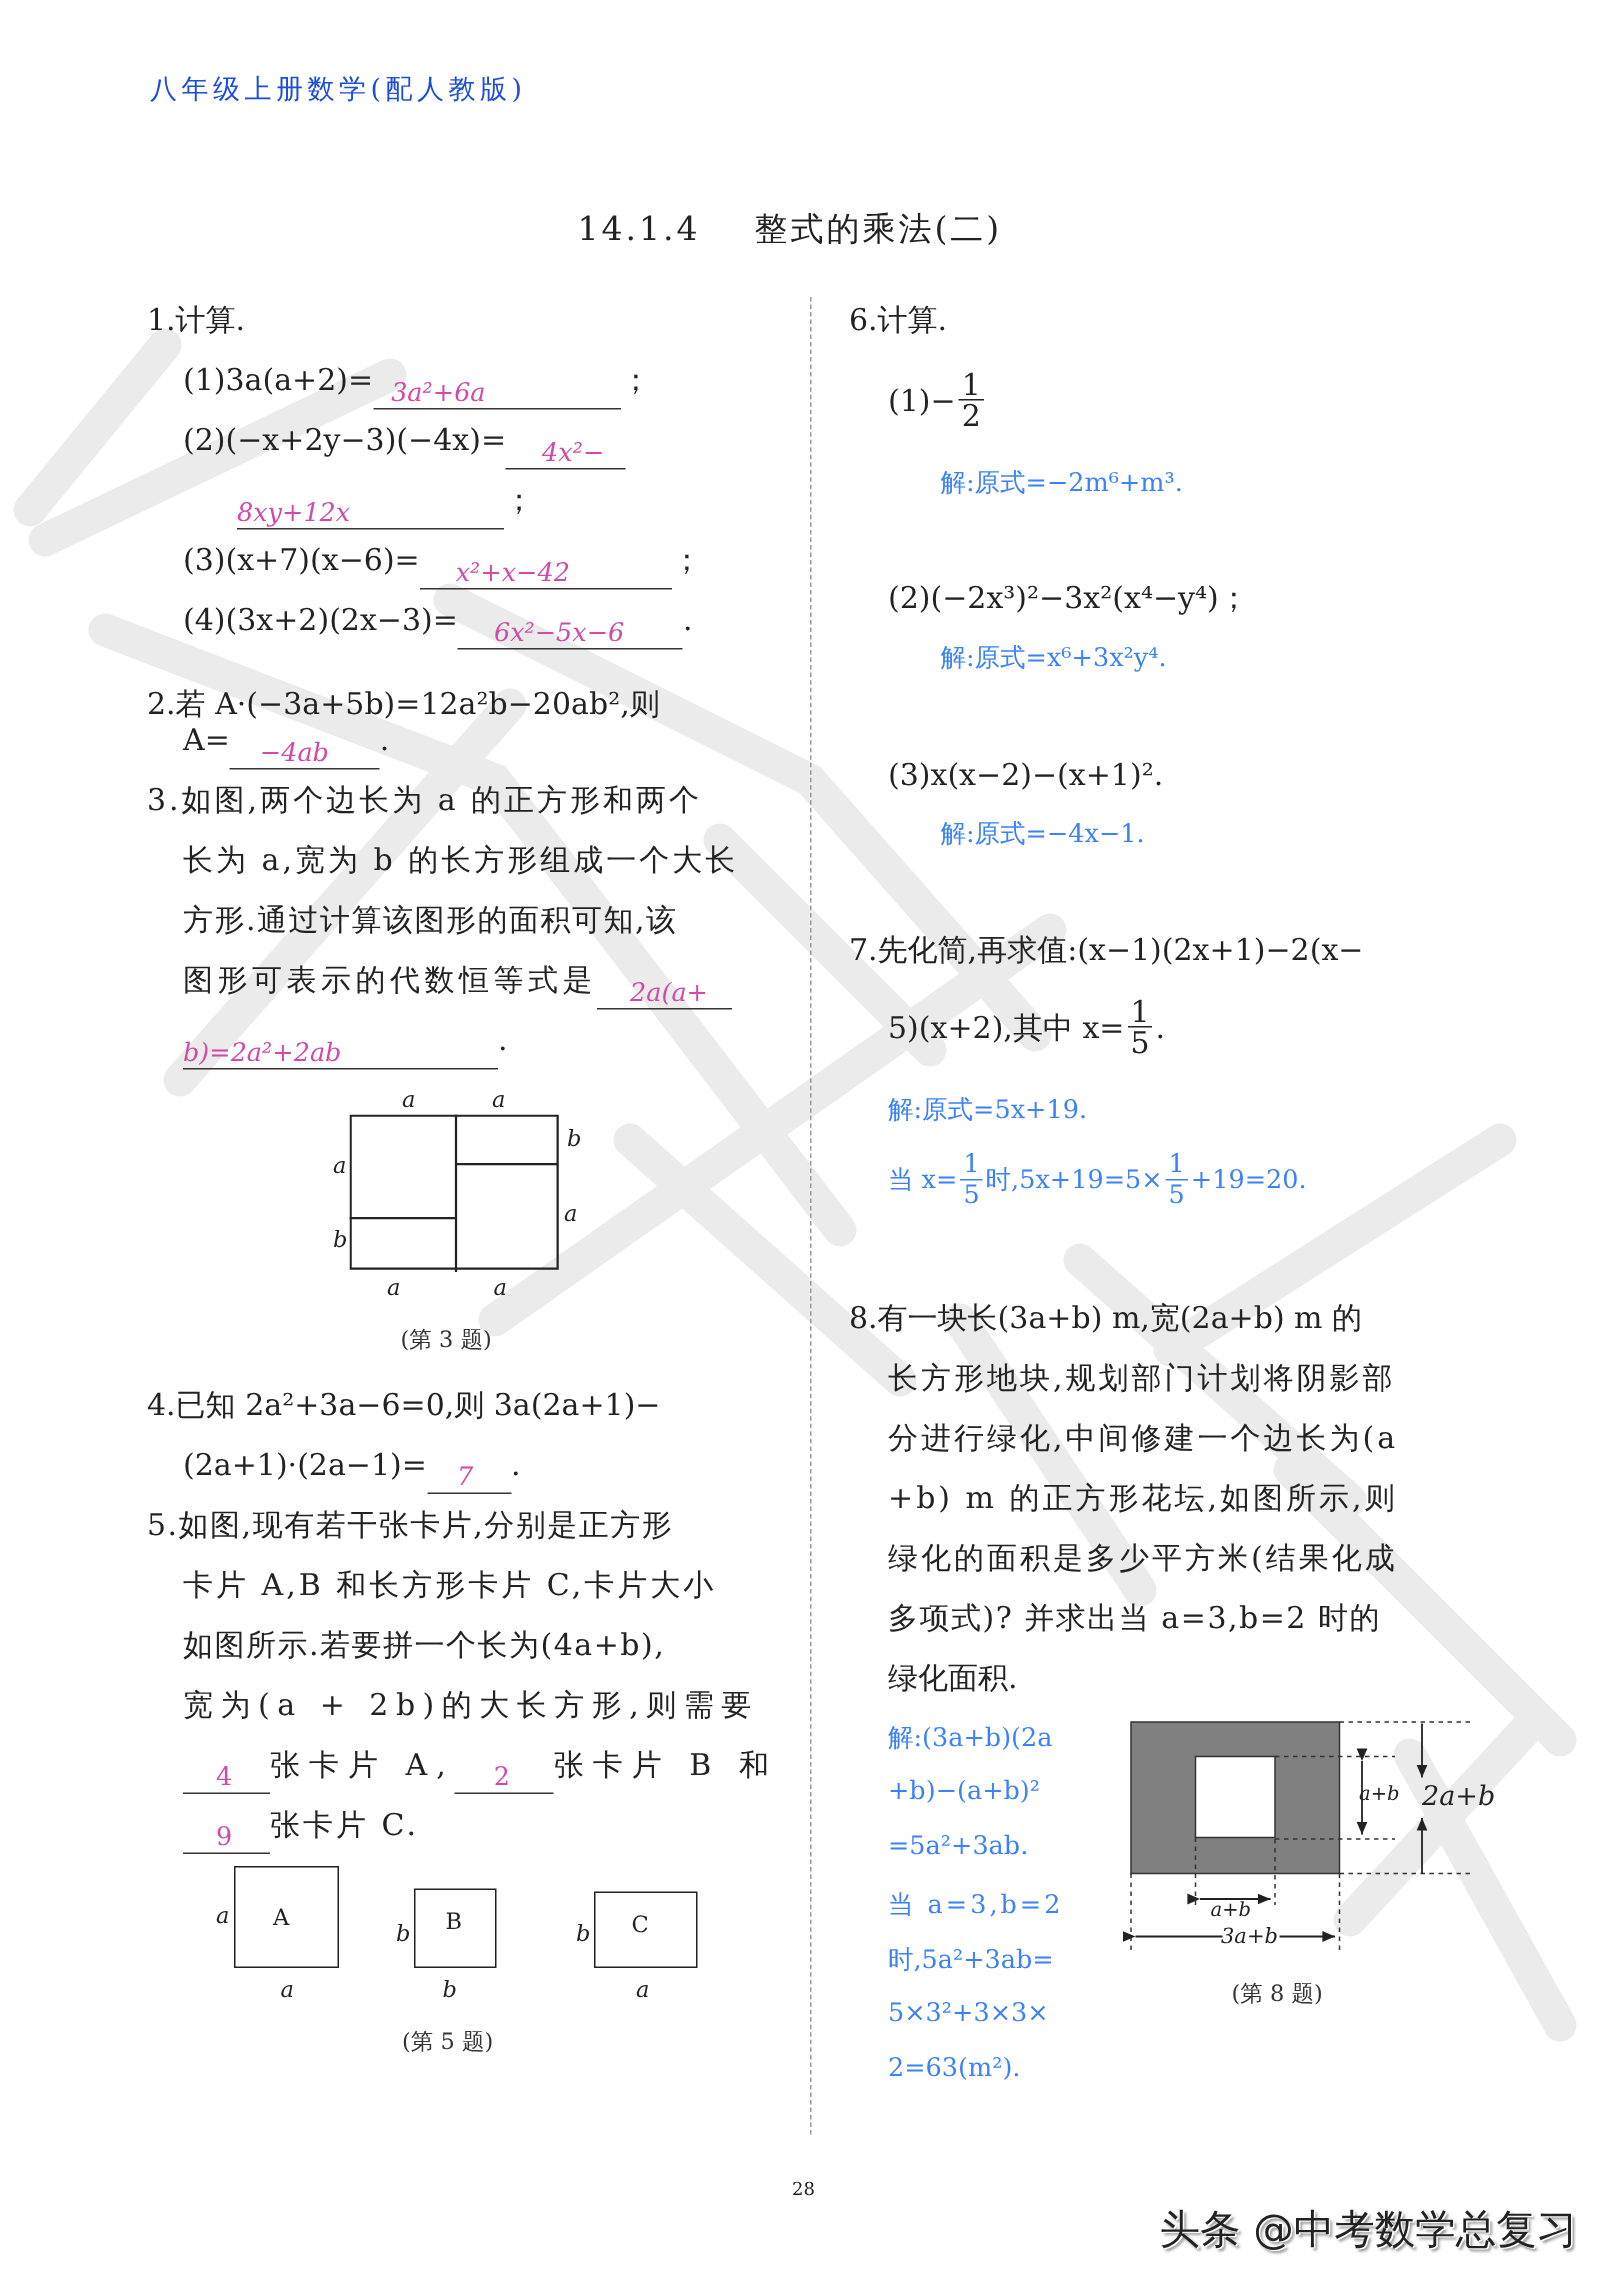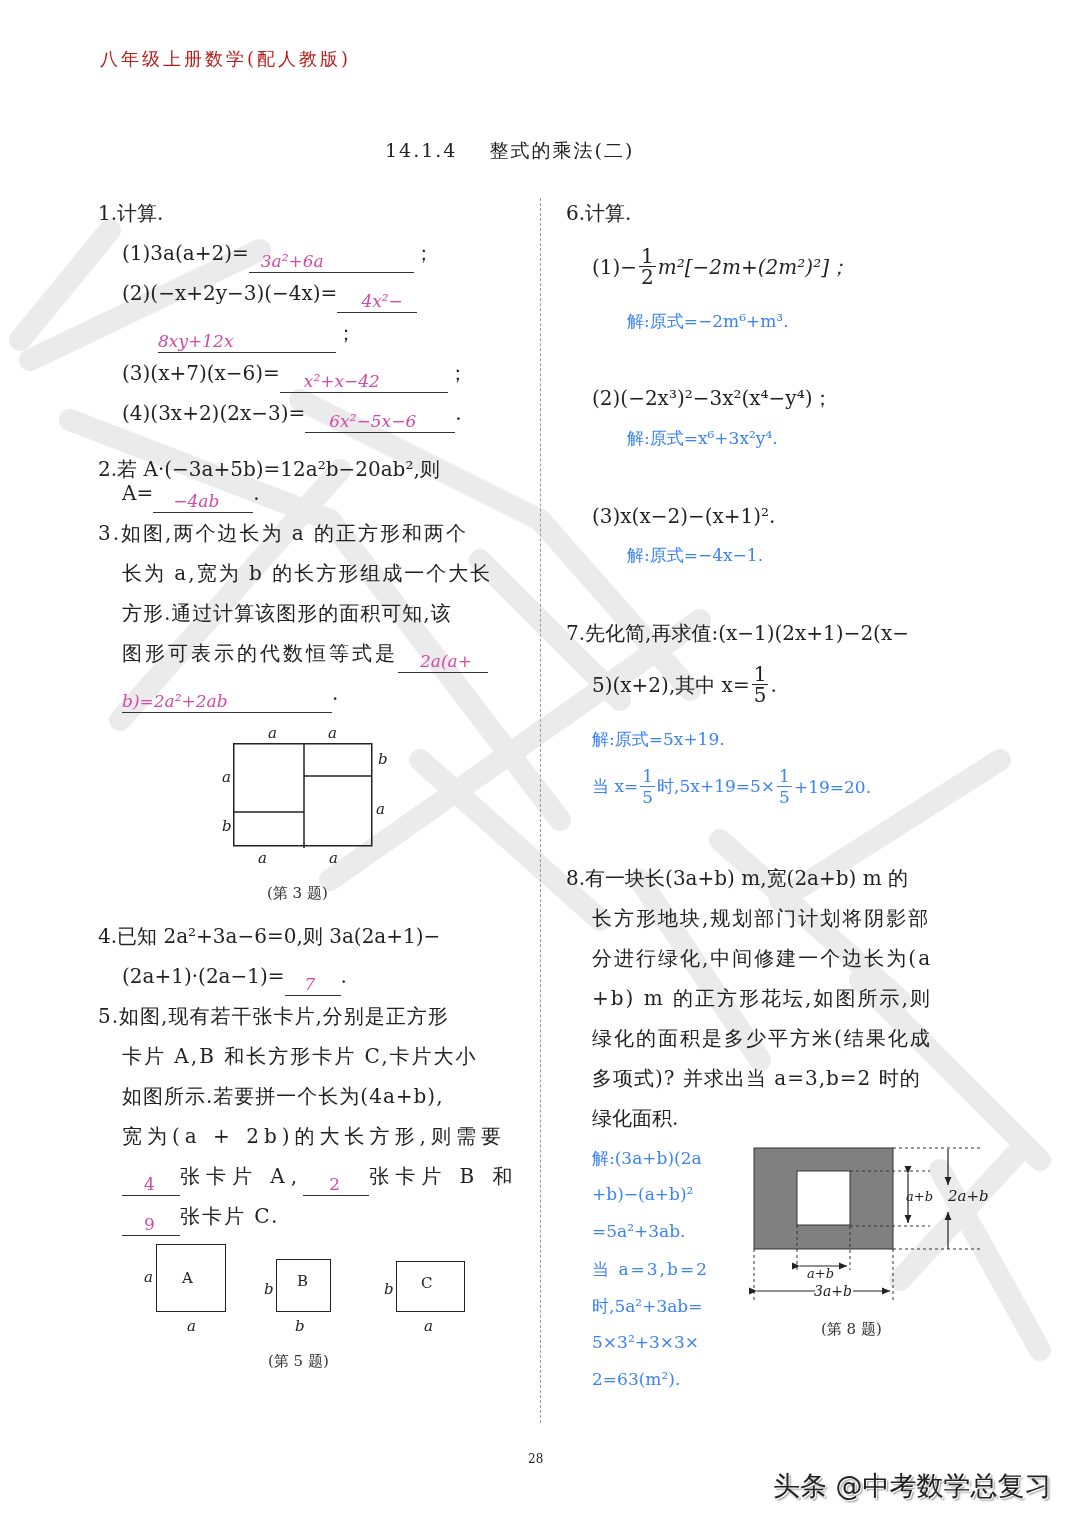--- a/index.html
+++ b/index.html
@@ -1,21 +1,21 @@
 <!DOCTYPE html>
 <html><head>
 <meta charset="utf-8">
 <style>
   html,body{margin:0;padding:0;}
   body{width:1080px;height:1526px;background:#ffffff;position:relative;overflow:hidden;
        font-family:"DejaVu Serif","Liberation Serif",serif;color:#222;}
   .wm{position:absolute;left:0;top:0;width:1080px;height:1526px;pointer-events:none;}
   .abs{position:absolute;white-space:nowrap;}
-  .header{left:100px;top:47px;font-size:18px;letter-spacing:3px;color:#b91c1c;}
-  .title{left:385px;top:138px;font-size:19px;letter-spacing:2px;color:#222;}
+  .header{left:100px;top:47px;font-size:18px;letter-spacing:3px;color:#1d4ed8;}
+  .title{left:385px;top:138px;font-size:22px;letter-spacing:2px;color:#222;}
   .q{font-size:20px;line-height:40px;color:#222;}
   .ans{color:#d04aa6;font-style:italic;font-size:17px;}
   .ansn{color:#d04aa6;font-size:17px;}
   .blank{display:inline-block;border-bottom:1.5px solid #333;text-align:left;height:26px;vertical-align:bottom;line-height:26px;padding-left:12px;box-sizing:border-box;}
   .sol{color:#3b82f6;font-size:17px;}
   .cap{font-size:15px;color:#333;}
   .divider{position:absolute;left:540px;top:198px;height:1225px;border-left:1.5px dashed #999;}
   .i{font-style:italic;}
   .frac{display:inline-flex;flex-direction:column;align-items:center;vertical-align:middle;line-height:20px;margin:0 2px;}
   .frac .n{border-bottom:1.2px solid currentColor;padding:0 2px;}
@@ -151,21 +151,20 @@
 </div>
 
 <div>
   <div class="abs q" style="left:566px;top:193px;">6.计算.</div>
   <div class="abs q" style="left:592px;top:246px;display:flex;align-items:center;">
     <span>(1)−</span>
     <span class="frac">
         <span class="n">1</span>
         <span>2</span>
       </span>
-    <span class="i">m²[−2m+(2m²)²]；</span>
   </div>
   <div class="abs sol" style="left:627px;top:310px;">解:原式=−2m⁶+m³.</div>
 
   <div class="abs q" style="left:592px;top:378px;">(2)(−2x³)²−3x²(x⁴−y⁴)；</div>
   <div class="abs sol" style="left:627px;top:427px;">解:原式=x⁶+3x²y⁴.</div>
 
   <div class="abs q" style="left:592px;top:496px;">(3)x(x−2)−(x+1)².</div>
   <div class="abs sol" style="left:627px;top:544px;">解:原式=−4x−1.</div>
 </div>
 
@@ -236,21 +235,21 @@
       <g stroke="#222" stroke-width="1.2">
         <line x1="163" y1="34" x2="163" y2="83" marker-end="url(#ah)" marker-start="url(#ah)"></line>
         <line x1="203" y1="9" x2="203" y2="45" marker-end="url(#ah)"></line>
         <line x1="203" y1="109" x2="203" y2="72" marker-end="url(#ah)"></line>
         <line x1="55" y1="126" x2="102" y2="126" marker-end="url(#ah)" marker-start="url(#ah)"></line>
         <line x1="12" y1="151" x2="70" y2="151" marker-start="url(#ah)"></line>
         <line x1="108" y1="151" x2="145" y2="151" marker-end="url(#ah)"></line>
       </g>
     </svg>
     <span class="lbl" style="left:906px;top:1189px;font-size:13px;">a+b</span>
-    <span class="lbl" style="left:948px;top:1187px;font-size:15px;">2a+b</span>
+    <span class="lbl" style="left:948px;top:1187px;font-size:18px;">2a+b</span>
     <span class="lbl" style="left:807px;top:1266px;font-size:13px;">a+b</span>
     <span class="lbl" style="left:814px;top:1283px;font-size:14px;">3a+b</span>
     <div class="abs cap" style="left:821px;top:1320px;">(第 8 题)</div>
   </div>
 </div>
 
 <div class="abs page">28</div>
 <div class="abs brand">头条 @中考数学总复习</div>
 
 </body></html>

